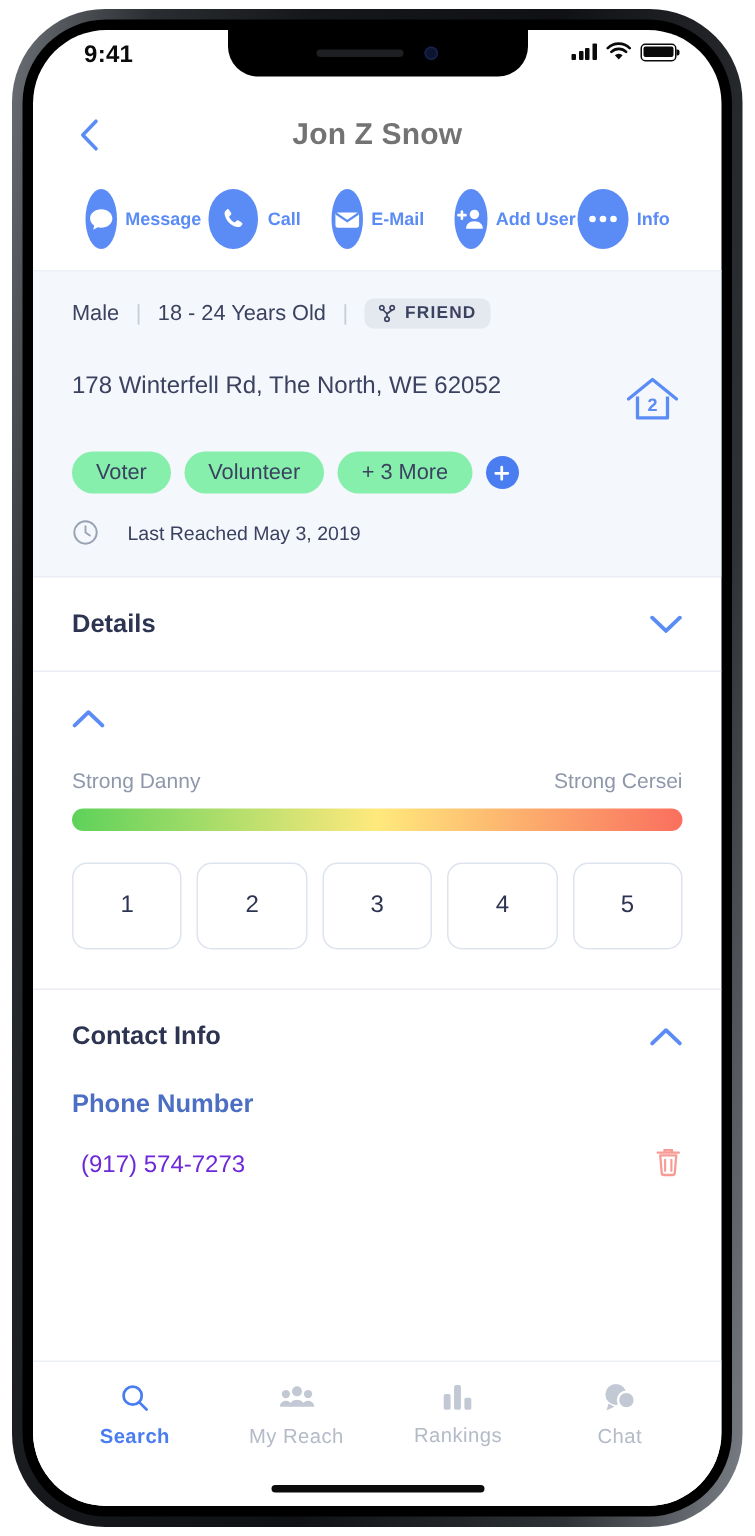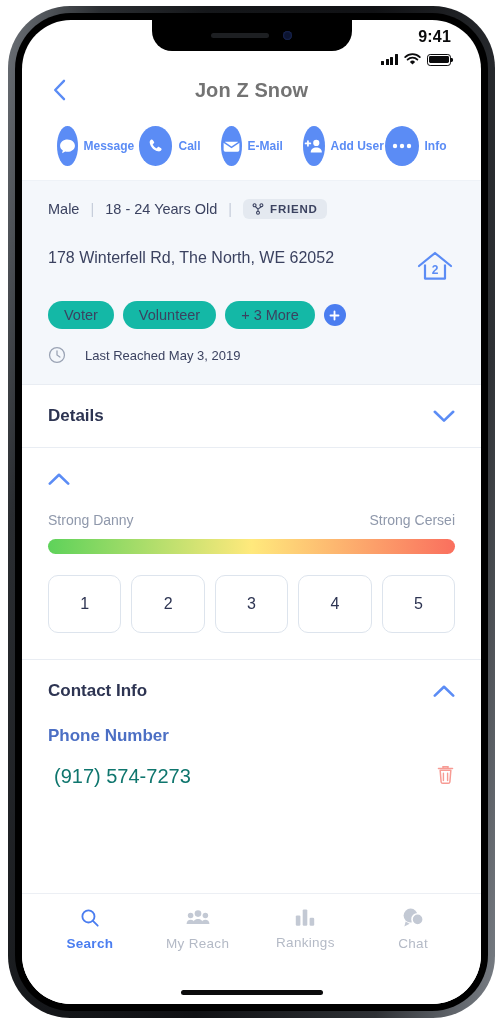--- a/index.html
+++ b/index.html
@@ -15,22 +15,22 @@
 
   
   #notch{ position:absolute; left:50%; transform:translateX(-50%); top:0;
     width:200px; height:31px; background:#000; border-radius:0 0 20px 20px; z-index:40;
     display:flex; align-items:center; justify-content:center; gap:14px; }
   #notch-speaker{ width:58px; height:5px; background:#1d1f22; border-radius:3px; }
   #notch-camera{ width:9px; height:9px; border-radius:50%; background:#0c1430;
     box-shadow:inset 0 0 2px #2b3f86; }
 
   
-  #status-bar{ position:relative; height:46px; display:flex; align-items:flex-end;
-    justify-content:space-between; padding:8px 30px 0 34px; z-index:30;flex-direction:column; }
+  #status-bar{ position:relative; height:46px; display:flex; align-items:flex-start;
+    justify-content:space-between; padding:8px 30px 0 34px; z-index:30; }
   #status-time{ font-size:16px; font-weight:bold; color:#0b0b0c; letter-spacing:.2px; }
   #status-icons{ display:flex; align-items:center; gap:6px; }
   .sig{ display:flex; align-items:flex-end; gap:1.6px; height:11px; }
   .sig i{ width:3px; background:#0b0b0c; border-radius:.6px; display:block; }
   .sig i:nth-child(1){height:4px}.sig i:nth-child(2){height:6px}
   .sig i:nth-child(3){height:8.5px}.sig i:nth-child(4){height:11px}
   .batt{ width:24px; height:12px; border:1.4px solid #0b0b0c; border-radius:3.2px;
     padding:1.4px; position:relative; }
   .batt:after{ content:""; position:absolute; right:-3.4px; top:3.4px; width:2px; height:4px;
     background:#0b0b0c; border-radius:0 1.4px 1.4px 0; }
@@ -58,21 +58,21 @@
   .meta-sep{ color:#c6cdda; }
   #friend-badge{ display:inline-flex; align-items:center; gap:6px; background:#e4e9f0;
     border-radius:6px; padding:4px 9px; font-size:11.5px; font-weight:bold;
     letter-spacing:.8px; color:#3b4260; }
   #address-row{ display:flex; align-items:flex-start; justify-content:space-between; gap:14px; }
   #address-text{ font-size:16px; line-height:1.82; color:#3b4260; max-width:340px; }
   #house-badge{ position:relative; width:40px; height:36px; flex-shrink:0; margin-top:6px; cursor:pointer; }
   #house-count{ position:absolute; left:0; right:0; top:14px; text-align:center;
     font-size:12px; font-weight:bold; color:#5b8cf5; }
   #tag-row{ display:flex; align-items:center; gap:9px; margin-top:16px; flex-wrap:wrap; }
-  .tag-pill{ background:#14b8a6; color:#3b4260; font-size:14.5px; border-radius:16px;
+  .tag-pill{ background:#86efac; color:#3b4260; font-size:14.5px; border-radius:16px;
     padding:6px 16px; cursor:pointer; }
   #tag-add-button{ width:22px; height:22px; border-radius:50%; background:#4a7df0;
     display:flex; align-items:center; justify-content:center; cursor:pointer; }
   #last-reached-row{ display:flex; align-items:center; gap:19px; margin-top:17px;
     font-size:13px; color:#3b4260; }
 
   
   .section{ border-top:1px solid #e9edf3; padding:0 26px; }
   .section-header{ display:flex; align-items:center; justify-content:space-between;
     height:62px; cursor:pointer; }
@@ -84,25 +84,25 @@
   #support-gradient{ height:15px; border-radius:8px; margin-top:11px; }
   #rating-row{ display:flex; gap:10px; margin:21px 0 26px; }
   .rating-button{ flex:1; height:58px; border:1.6px solid #dde4ed; border-radius:10px;
     background:#fff; display:flex; align-items:center; justify-content:center;
     font-size:16px; color:#2d3452; cursor:pointer; }
 
   
   #contact-field-label{ font-size:17px; color:#4c6fc4; font-weight:bold; margin-top:4px; }
   #contact-value-row{ display:flex; align-items:center; justify-content:space-between;
     margin-top:18px; padding-bottom:18px; }
-  #contact-value{ font-size:20px; color:#0f766e; padding-left:6px; }
+  #contact-value{ font-size:16px; color:#6d28d9; padding-left:6px; }
   #delete-phone-button{ cursor:pointer; }
 
   
-  #tab-bar{ position:absolute; left:0; right:0; bottom:0; height:111px; background:#fff;
+  #tab-bar{ position:absolute; left:0; right:0; bottom:0; height:97px; background:#fff;
     border-top:1px solid #eceff4; display:flex; padding:13px 14px 0; z-index:20; }
   .tab-item{ flex:1; display:flex; flex-direction:column; align-items:center; gap:7px; cursor:pointer; }
   .tab-label{ font-size:13.5px; letter-spacing:.3px; color:#b4bac6; }
   .tab-item.active .tab-label{ color:#4a7df0; font-weight:bold; }
   #home-indicator{ position:absolute; bottom:9px; left:50%; transform:translateX(-50%);
     width:142px; height:5px; background:#0b0b0c; border-radius:3px; z-index:25; }
   #content{ position:absolute; left:0; right:0; top:0; bottom:0; overflow:hidden; }
 </style>
 </head>
 <body>

